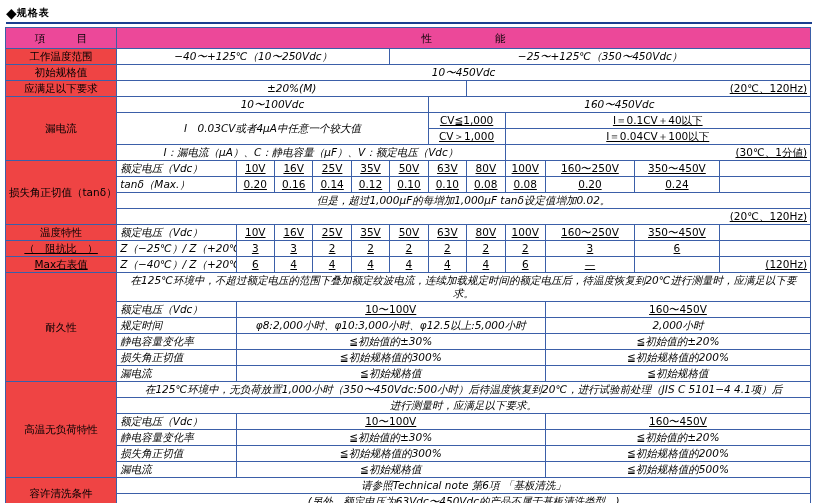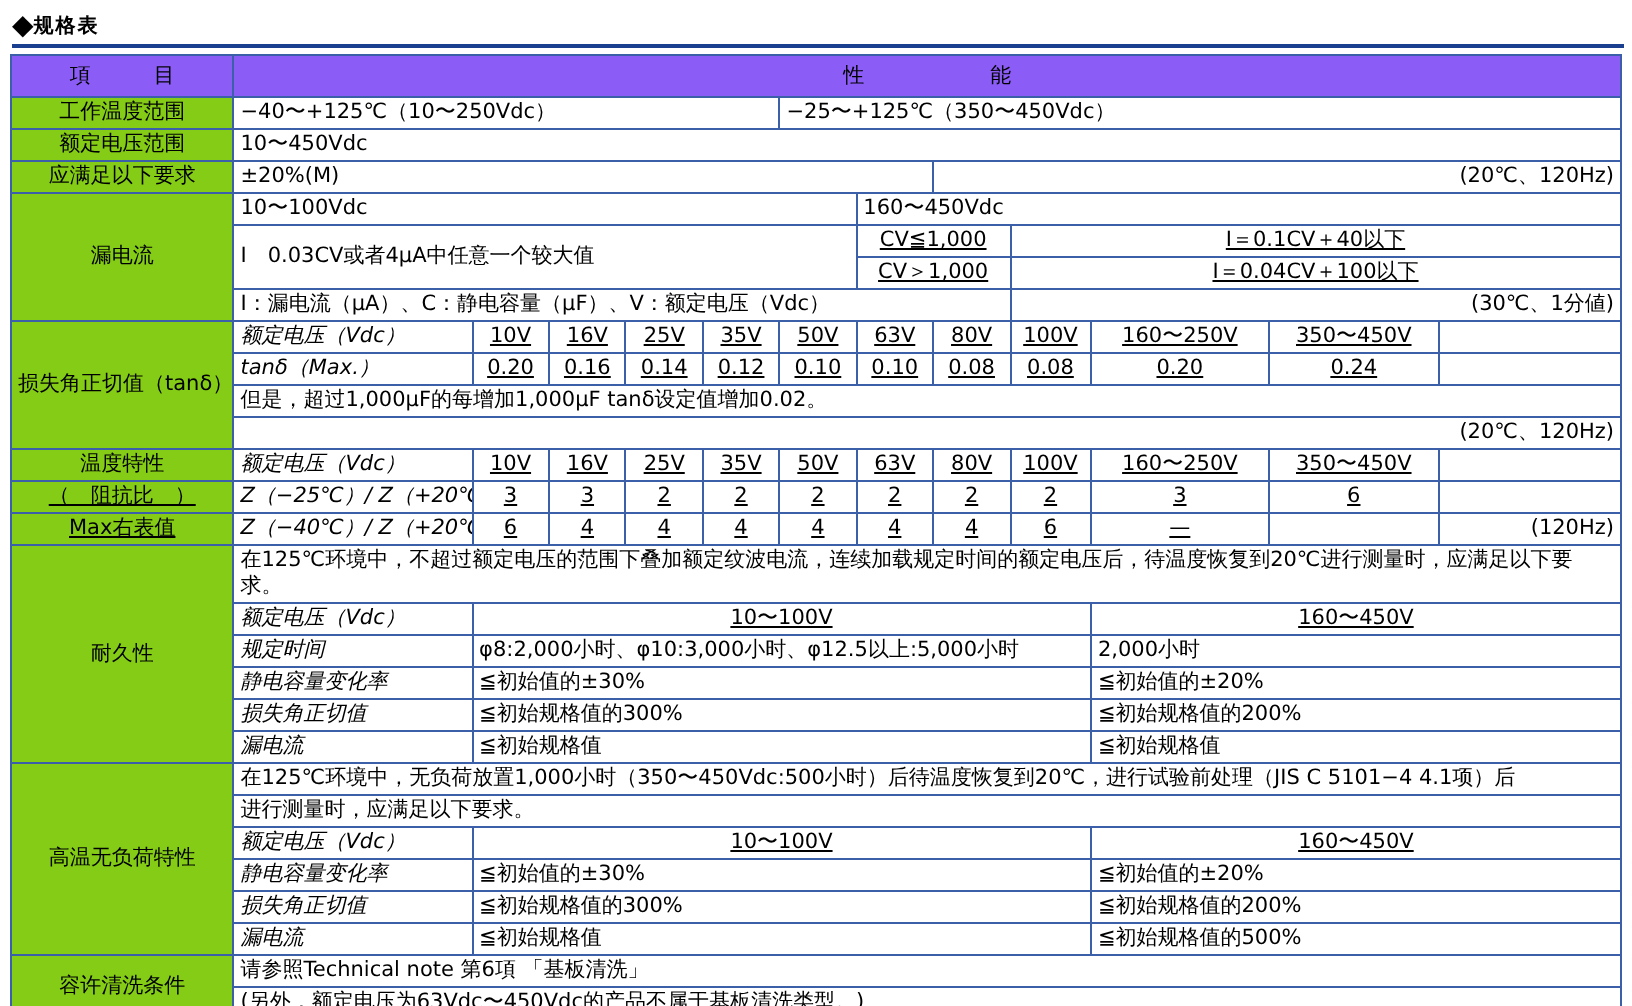--- a/index.html
+++ b/index.html
@@ -56,44 +56,44 @@
     border: 1px solid #3b5fa8;
     padding: 1px 3px;
     font-size: 10.5px;
     line-height: 13px;
     vertical-align: middle;
     font-weight: normal;
     white-space: nowrap;
     overflow: hidden;
   }
   .hdr {
-    background: #8b5cf6;
+    background: #ec4899;
     text-align: center;
     font-weight: bold;
     font-size: 11px;
     height: 18px;
   }
   .rowhdr {
-    background: #84cc16;
+    background: #ef4444;
     text-align: center;
     font-weight: bold;
     font-size: 10.5px;
   }
   .sub {
     text-align: left;
     padding-left: 14px;
     font-style: italic;
   }
   .c { text-align: center; text-decoration: underline; }
-  .l { text-align: left; }
+  .l { text-align: center; font-style: italic; }
   .nb-r { border-right: none; }
   .nb-l { border-left: none; }
   .nb-b { border-bottom: none; }
   .nb-t { border-top: none; }
-  .note-right { text-align: right; font-size: 9.5px; padding-right: 4px; }
+  .note-right { text-align: right; font-size: 9.5px; padding-right: 4px; text-decoration: underline; }
   .tight { line-height: 12px; }
   .wrapok { white-space: normal; }
 </style>
 </head>
 <body>
 
 <div id="page">
 
   <div class="title-bar">
     <span class="diamond">◆</span><span class="title-text">规格表</span>
@@ -123,21 +123,21 @@
       <td class="hdr" colspan="12">性　　　　　　能</td>
     </tr>
 
     <tr>
       <td class="rowhdr">工作温度范围</td>
       <td class="l" colspan="5">−40〜+125℃（10〜250Vdc）</td>
       <td class="l" colspan="7">−25〜+125℃（350〜450Vdc）</td>
     </tr>
 
     <tr>
-      <td class="rowhdr">额定电压范围</td>
+      <td class="rowhdr">初始规格值</td>
       <td class="l" colspan="12">10〜450Vdc</td>
     </tr>
 
     <tr>
       <td class="rowhdr">应满足以下要求</td>
       <td class="l nb-r" colspan="7">±20%(M)</td>
       <td class="note-right nb-l" colspan="5">(20℃、120Hz)</td>
     </tr>
 
     <tr>

